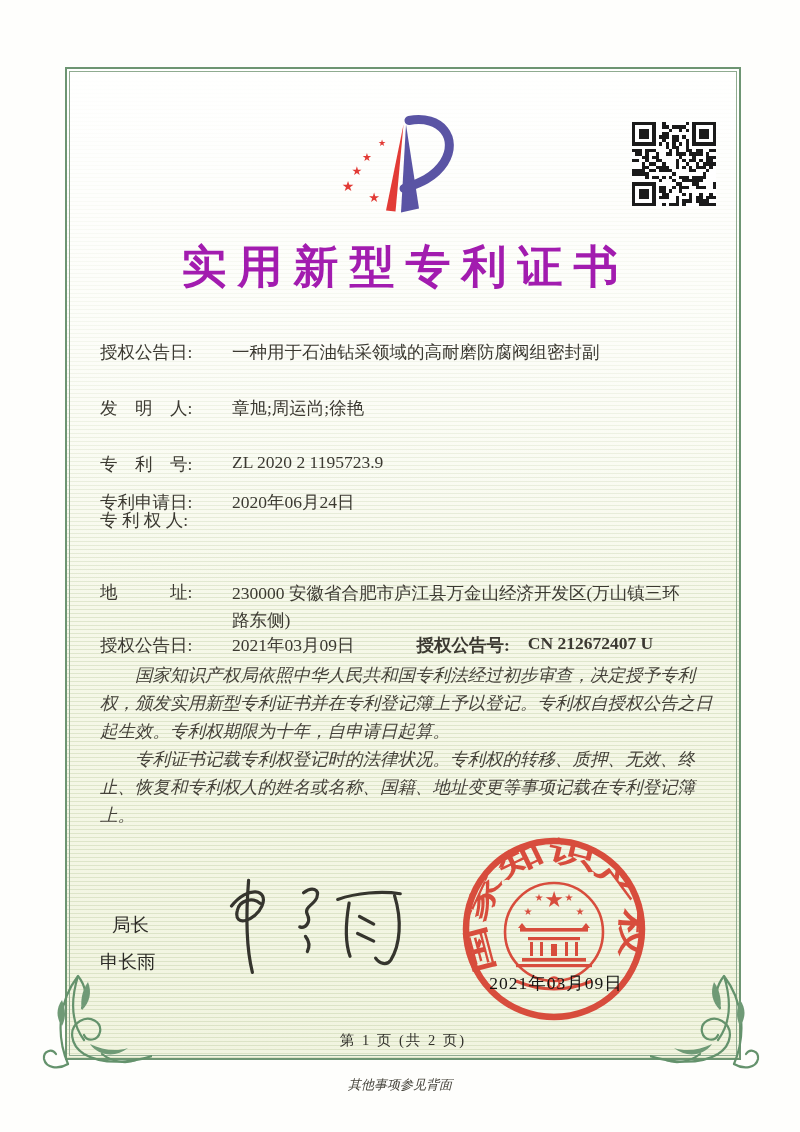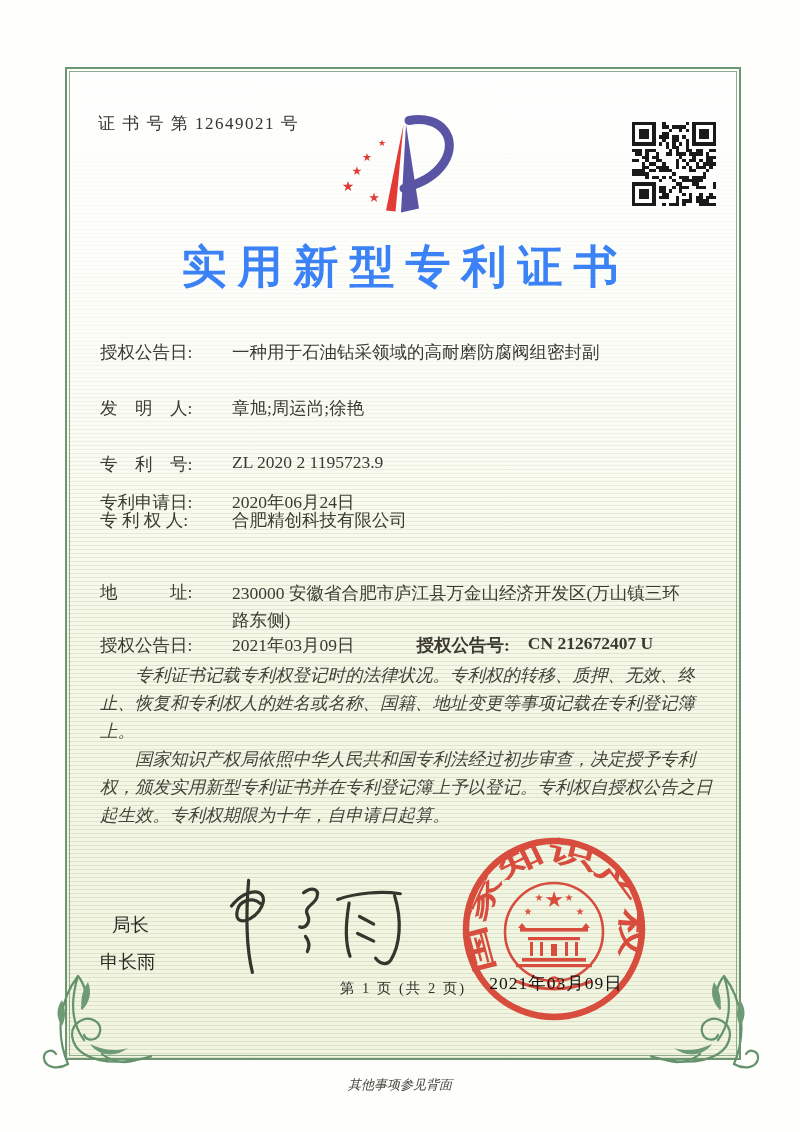--- a/index.html
+++ b/index.html
@@ -18,49 +18,48 @@
   }
   .frame::before{
     content:""; position:absolute; inset:2px; border:1px solid #8fab90; pointer-events:none;
   }
   .abs{position:absolute;}
   .cert-no{left:98px; top:112px; font-size:17px; letter-spacing:1.5px; color:#35332d;}
   .logo{left:335px; top:110px; width:140px; height:128px;}
   .qr{left:632px; top:121px; width:84px; height:86px;}
   .title{
     left:0; top:237px; width:100%; text-align:center;
-    font-size:45px; font-weight:600; letter-spacing:11px; text-indent:11px; color:#3b82f6;
+    font-size:45px; font-weight:600; letter-spacing:11px; text-indent:11px; color:#a21caf;
   }
   .fields{left:100px; top:0; width:618px; font-size:17.5px; color:#3b3931;}
   .f-row{position:absolute; left:0; display:flex; align-items:flex-start;}
   .f-label{flex:0 0 114px; white-space:nowrap;}
   .f-value{margin-left:18px;}
   .addr .f-value{max-width:452px; line-height:27px;}
   .pair2{margin-left:62px; display:flex;font-weight:bold;}
   .paras{left:100px; top:661px; width:618px; font-size:17.5px; line-height:28px; color:#45423a; font-style:italic;}
   .paras p{margin:0; text-indent:2em;}
   .signer-title{left:112px; top:912px; font-size:18.5px; color:#2c2b26;}
   .signer-name{left:100px; top:949px; font-size:18.5px; color:#2c2b26;}
   .signature{left:205px; top:866px; width:218px; height:118px;}
   .seal{left:458px; top:833px; width:192px; height:192px; z-index:1;}
   .seal-date{left:470px; top:971px; width:172px; text-align:center; font-size:17.5px; color:#141412; letter-spacing:1px; z-index:2;}
-  .page-info{left:65px; top:979px; width:676px; text-align:center; font-size:14.5px; letter-spacing:2px; color:#33322c;}
+  .page-info{left:65px; top:1031px; width:676px; text-align:center; font-size:14.5px; letter-spacing:2px; color:#33322c;}
   .back-note{left:0; top:1076px; width:100%; text-align:center; font-size:13px; font-style:italic; color:#46443c;}
   .flourish{width:120px; height:105px; z-index:1;}
   .fl-bl{left:32px; top:966px;}
   .fl-br{left:650px; top:966px; transform:scaleX(-1);}
 </style>
 </head>
 <body>
 
 <div class="page">
 
   <div class="frame"></div>
 
-  <div class="abs cert-no">证 书 号 第 12649021 号</div>
 
   <svg class="abs logo" viewBox="0 0 140 125">
     <path d="M68.5,13 L51,99 L60.5,100 Z" fill="#e23b36"></path>
     <path d="M71,13 L66,101 L84,97 Z" fill="#5a54a4"></path>
     <path d="M74,9 C106,3 124,27 109,51 C98,68 80,73 69,77" fill="none" stroke="#5a54a4" stroke-width="9" stroke-linecap="round"></path>
     <g fill="#e23b36" font-family="'DejaVu Sans',sans-serif" text-anchor="middle">
       <text x="47" y="34" font-size="9">★</text>
       <text x="32" y="49" font-size="11">★</text>
       <text x="22" y="63" font-size="12">★</text>
       <text x="13" y="79" font-size="14">★</text>
@@ -293,39 +292,38 @@
     <div class="f-row" style="top:452px">
       <span class="f-label">专　利　号:</span>
       <span class="f-value">ZL 2020 2 1195723.9</span>
     </div>
     <div class="f-row" style="top:490px">
       <span class="f-label">专利申请日:</span>
       <span class="f-value">2020年06月24日</span>
     </div>
     <div class="f-row" style="top:508px">
       <span class="f-label">专 利 权 人:</span>
-      <span class="f-value">合肥精创科技有限公司</span>
     </div>
     <div class="f-row addr" style="top:580px">
       <span class="f-label">地　　　址:</span>
       <span class="f-value">230000 安徽省合肥市庐江县万金山经济开发区(万山镇三环路东侧)</span>
     </div>
     <div class="f-row" style="top:633px">
       <span class="f-label">授权公告日:</span>
       <span class="f-value">2021年03月09日</span>
       <span class="pair2">
         <span class="f-label" style="flex-basis:auto">授权公告号:</span>
         <span class="f-value">CN 212672407 U</span>
       </span>
     </div>
   </div>
 
   <div class="abs paras">
+    <p>国家知识产权局依照中华人民共和国专利法经过初步审查，决定授予专利权，颁发实用新型专利证书并在专利登记簿上予以登记。专利权自授权公告之日起生效。专利权期限为十年，自申请日起算。</p>
     <p>专利证书记载专利权登记时的法律状况。专利权的转移、质押、无效、终止、恢复和专利权人的姓名或名称、国籍、地址变更等事项记载在专利登记簿上。</p>
-    <p>国家知识产权局依照中华人民共和国专利法经过初步审查，决定授予专利权，颁发实用新型专利证书并在专利登记簿上予以登记。专利权自授权公告之日起生效。专利权期限为十年，自申请日起算。</p>
   </div>
 
   <div class="abs signer-title">局长</div>
   <div class="abs signer-name">申长雨</div>
 
   <svg class="abs signature" viewBox="0 0 230 120">
     <g fill="none" stroke="#26251f" stroke-width="3.4" stroke-linecap="round" stroke-linejoin="round" opacity="0.92">
       <path d="M28,40 C45,18 68,22 60,40 C53,56 30,63 34,45 C36,34 50,30 58,37"></path>
       <path d="M46,13 C43,50 44,86 50,110"></path>
       <path d="M104,26 C113,19 121,22 118,31 C115,39 104,41 108,49 C112,57 106,64 100,62"></path>

